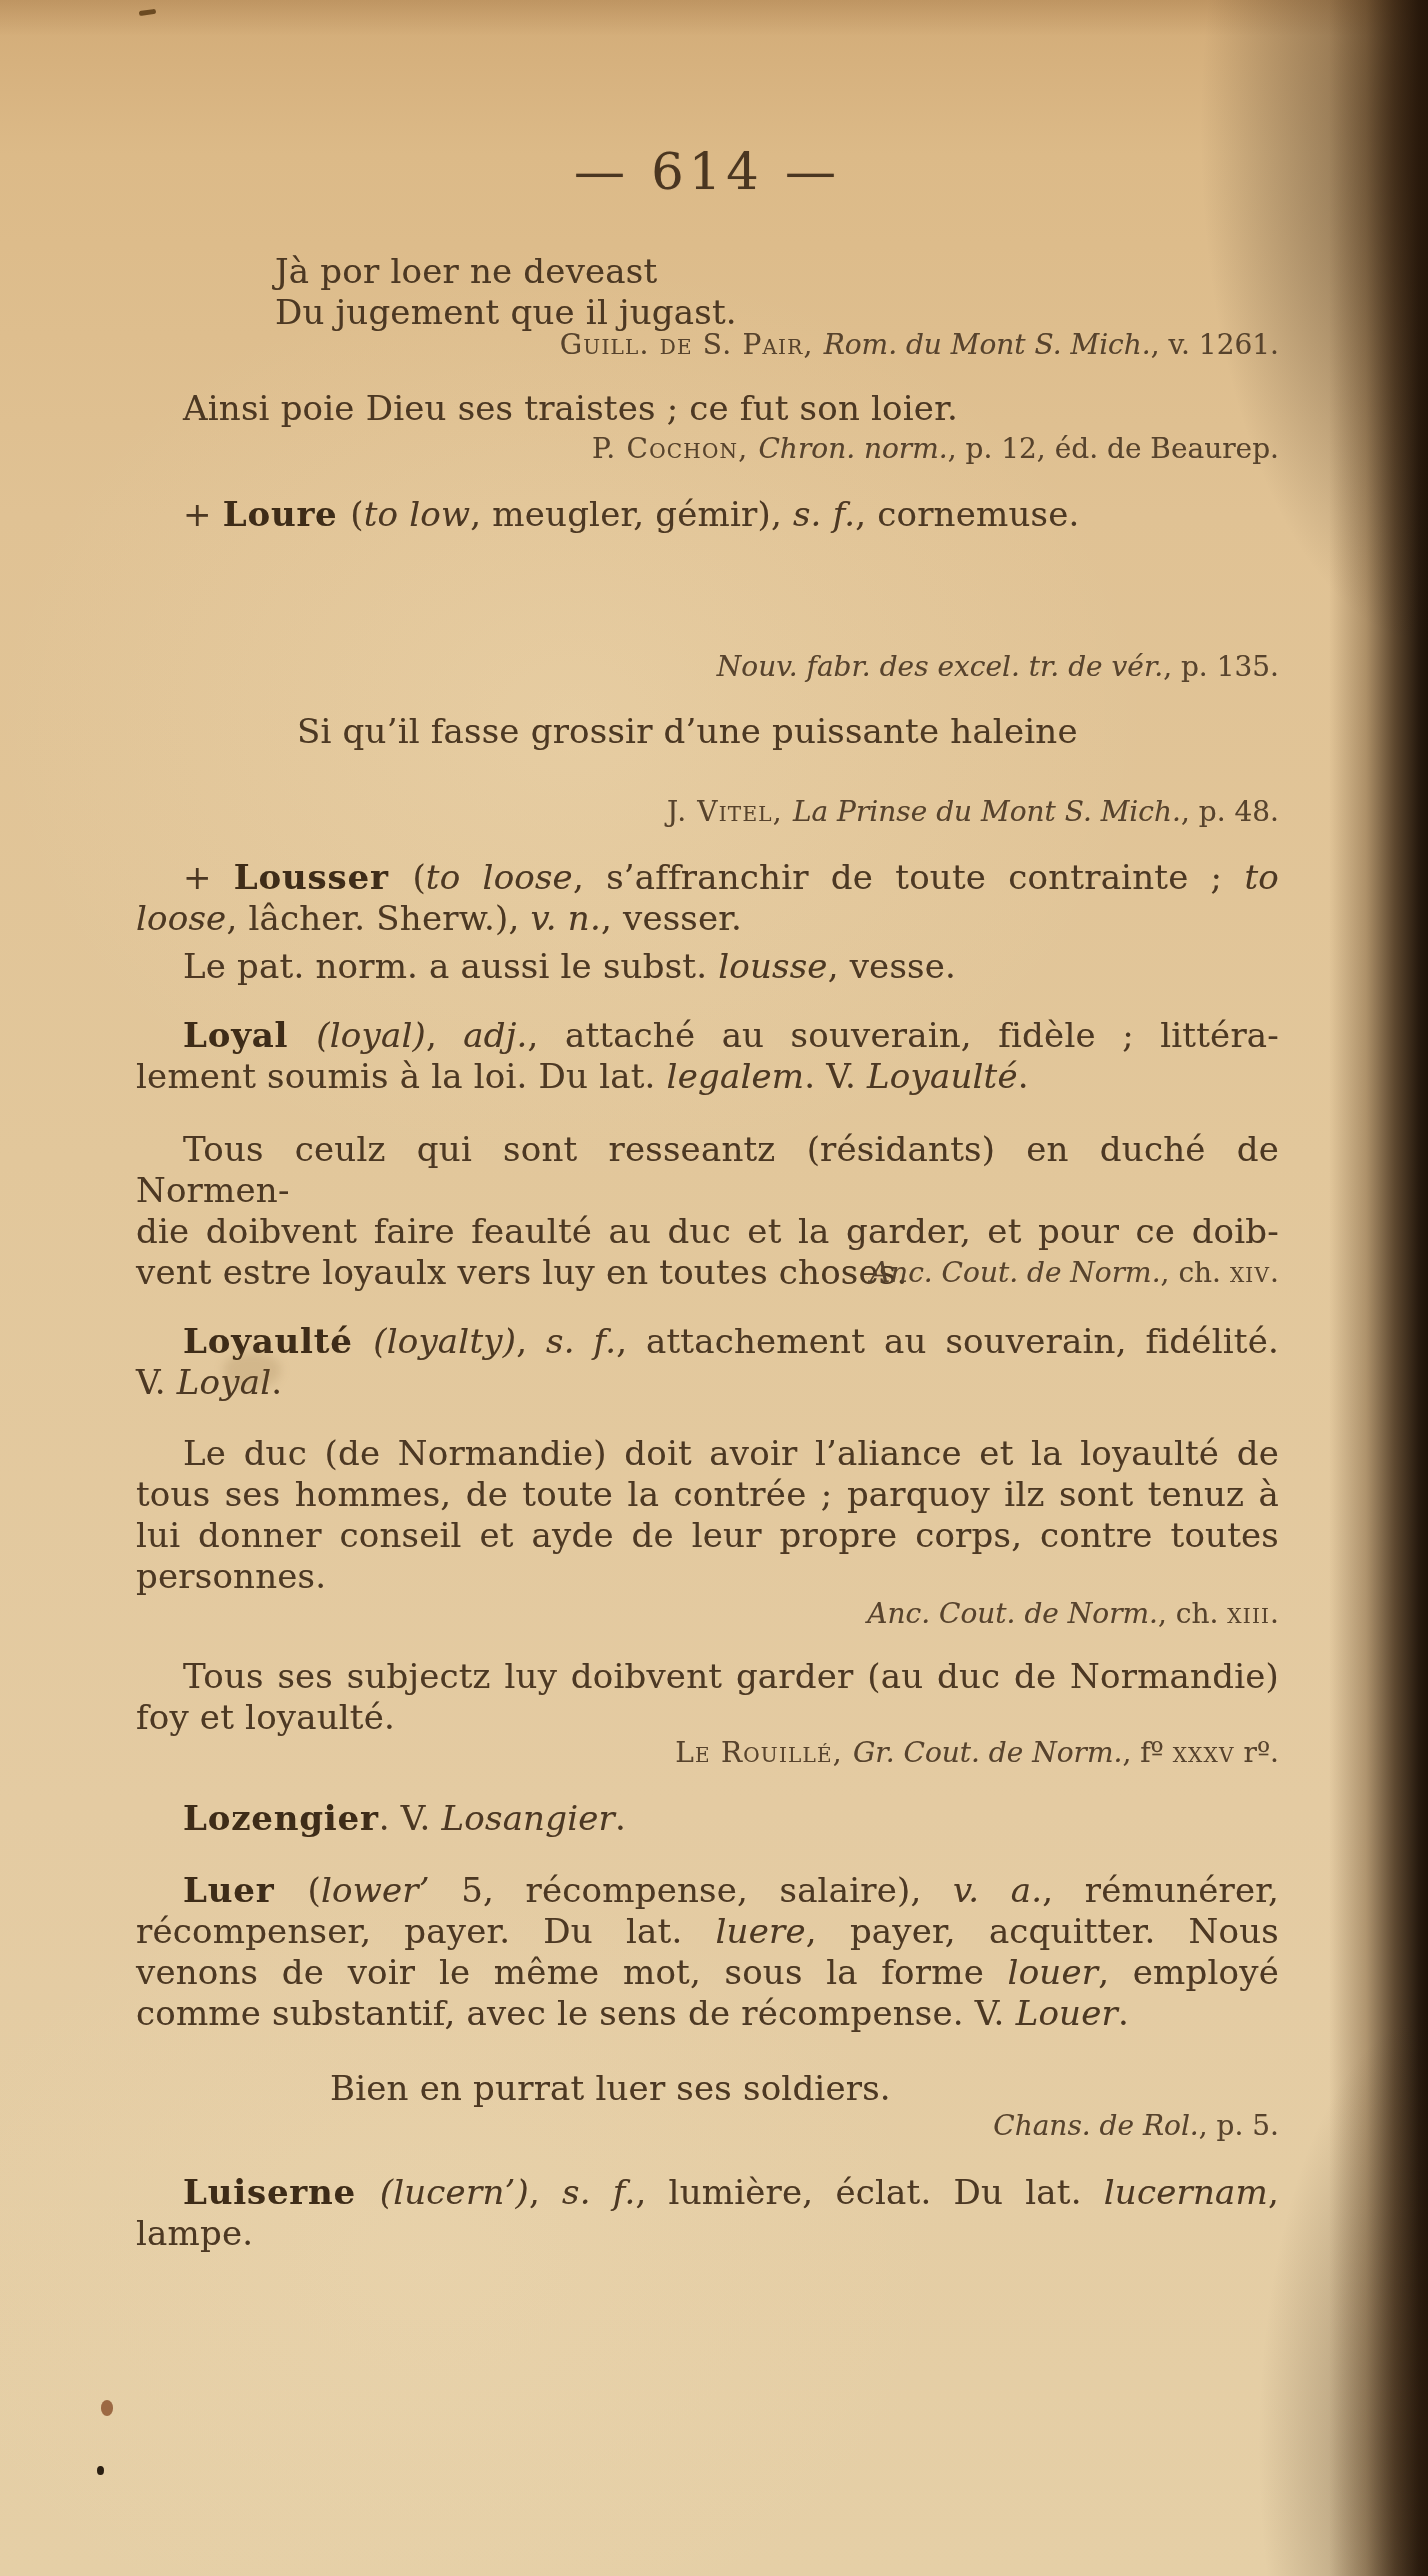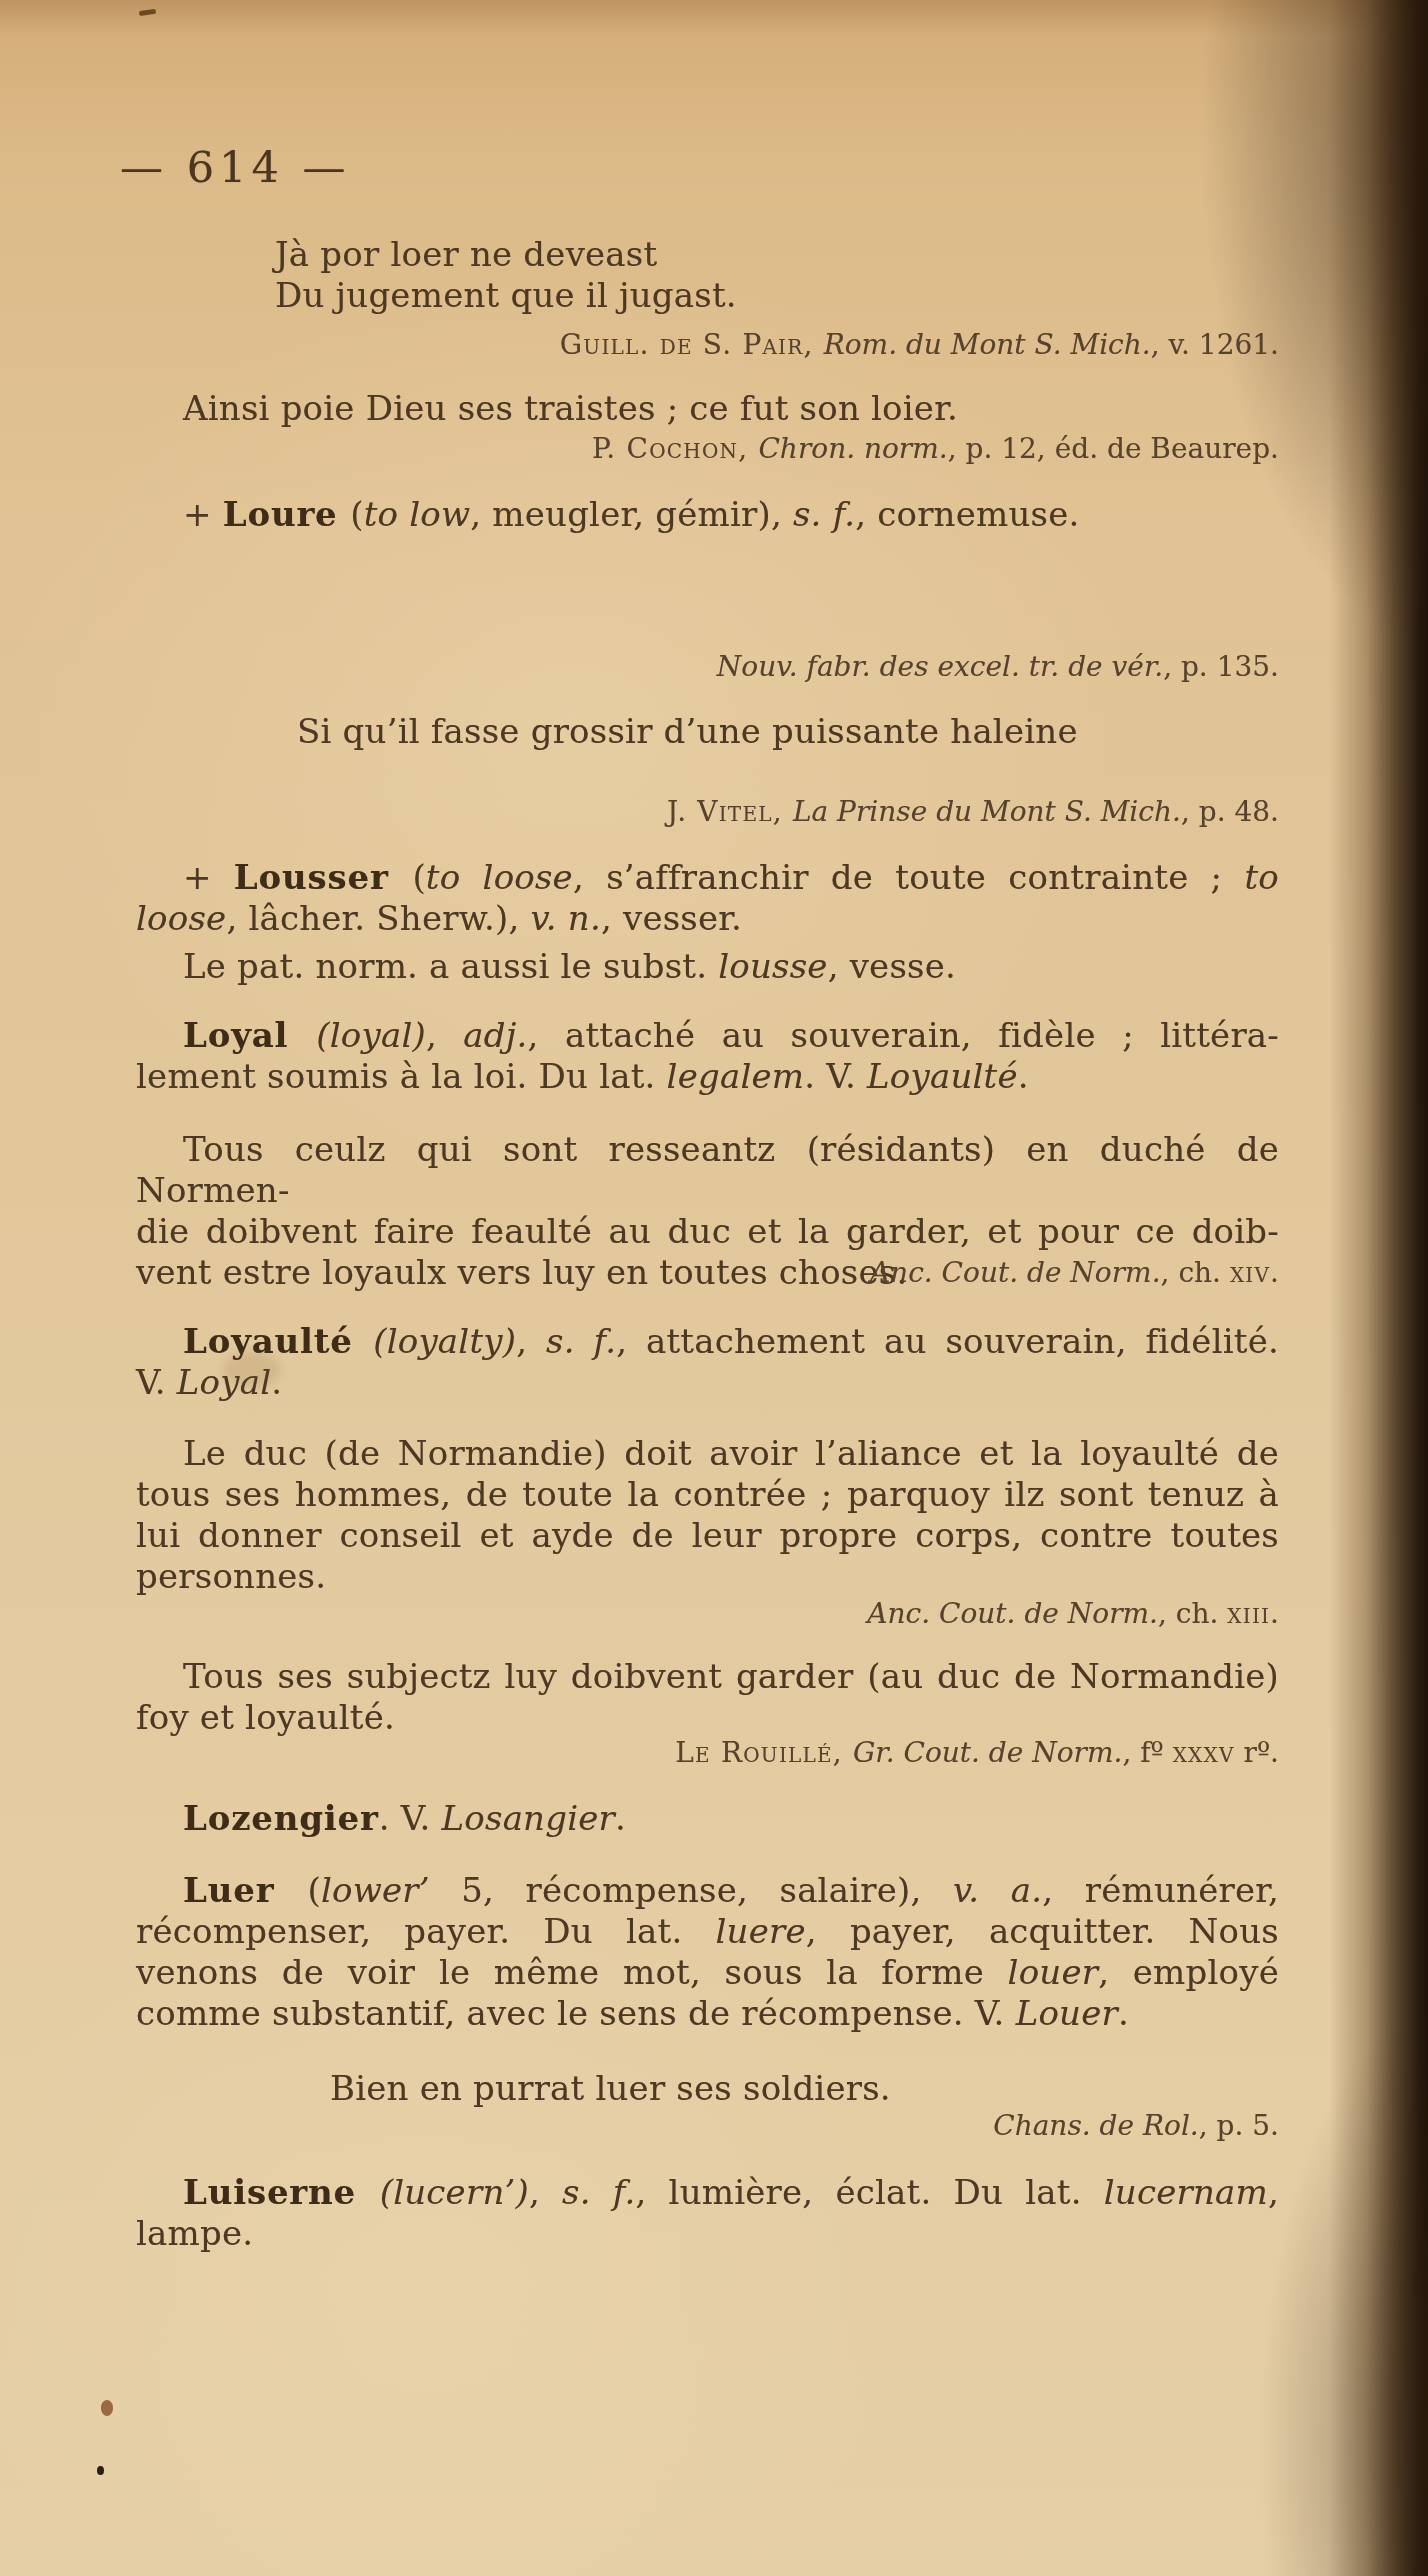--- a/index.html
+++ b/index.html
@@ -9,22 +9,22 @@
       radial-gradient(347px 743px at 101% 5%, rgba(44,26,11,.66), rgba(44,26,11,0) 70%),
       radial-gradient(264px 627px at 101% 95%, rgba(50,31,14,.50), rgba(50,31,14,0) 70%),
       linear-gradient(to right, rgba(0,0,0,0) 93%, rgba(95,65,33,.40) 95.6%, rgba(56,36,17,.78) 97.6%, rgba(30,18,8,.96) 99.3%, #1d1106 100%),
       linear-gradient(to bottom, rgba(140,92,44,.28), rgba(140,92,44,0) 1.4%),
       radial-gradient(825px 660px at 40% 28%, rgba(250,236,201,.22), rgba(250,236,201,0) 70%),
       radial-gradient(743px 578px at 30% 88%, rgba(248,233,200,.16), rgba(248,233,200,0) 70%),
       linear-gradient(to bottom, #d2ab77 0%, #dcba88 6%, #e0c294 20%, #e2c79b 45%, #e4cba2 70%, #e5cfa6 100%);
     font-family:"DejaVu Serif","Liberation Serif",serif;
     color:#4c3823;
   }
-  .pgnum{position:absolute;left:120px;width:1143px;text-align:left;
-    font-size:43px;letter-spacing:5px;color:#4a3621;
+  .pgnum{position:absolute;left:136px;width:1143px;text-align:center;
+    font-size:51px;letter-spacing:5px;color:#4a3621;
     text-shadow:0 0.3px 0.7px rgba(70,50,28,.35);}
   .blk{position:absolute;}
   .w{width:1143px;}
   .ln{font-size:34px;line-height:41px;letter-spacing:0.2px;
     text-shadow:0 0.3px 0.6px rgba(70,50,28,.30);}
   .jf{text-align:justify;text-align-last:justify;}
   .ind{text-indent:47px;}
   .nowrap{white-space:nowrap;}
   .cite{position:absolute;width:1143px;text-align:right;
     font-size:28px;line-height:35px;color:#57432d;
@@ -35,21 +35,21 @@
   .sg-sc{font-variant:small-caps;letter-spacing:1.2px;}
   .speck{position:absolute;border-radius:50%;}
 </style>
 </head>
 <body>
 
 <div class="scan">
 
   <div class="pgnum" style="top:142px">— 614 —</div>
 
-  <div class="blk" style="top:234px;left:275px">
+  <div class="blk" style="top:251px;left:275px">
     <div class="ln nowrap"><span class="sg-p">Jà por loer ne deveast</span></div>
     <div class="ln nowrap"><span class="sg-p">Du jugement que il jugast.</span></div>
   </div>
   <div class="cite" style="top:327px;left:136px"><span class="sg-sc">Guill. de S. Pair, </span><span class="sg-it">Rom. du Mont S. Mich.</span><span class="sg-p">, v. 1261.</span></div>
 
   <div class="blk w" style="top:388px;left:136px">
     <div class="ln ind"><span class="sg-p">Ainsi poie Dieu ses traistes ; ce fut son loier.</span></div>
   </div>
   <div class="cite" style="top:431px;left:136px"><span class="sg-sc">P. Cochon, </span><span class="sg-it">Chron. norm.</span><span class="sg-p">, p. 12, éd. de Beaurep.</span></div>
 

